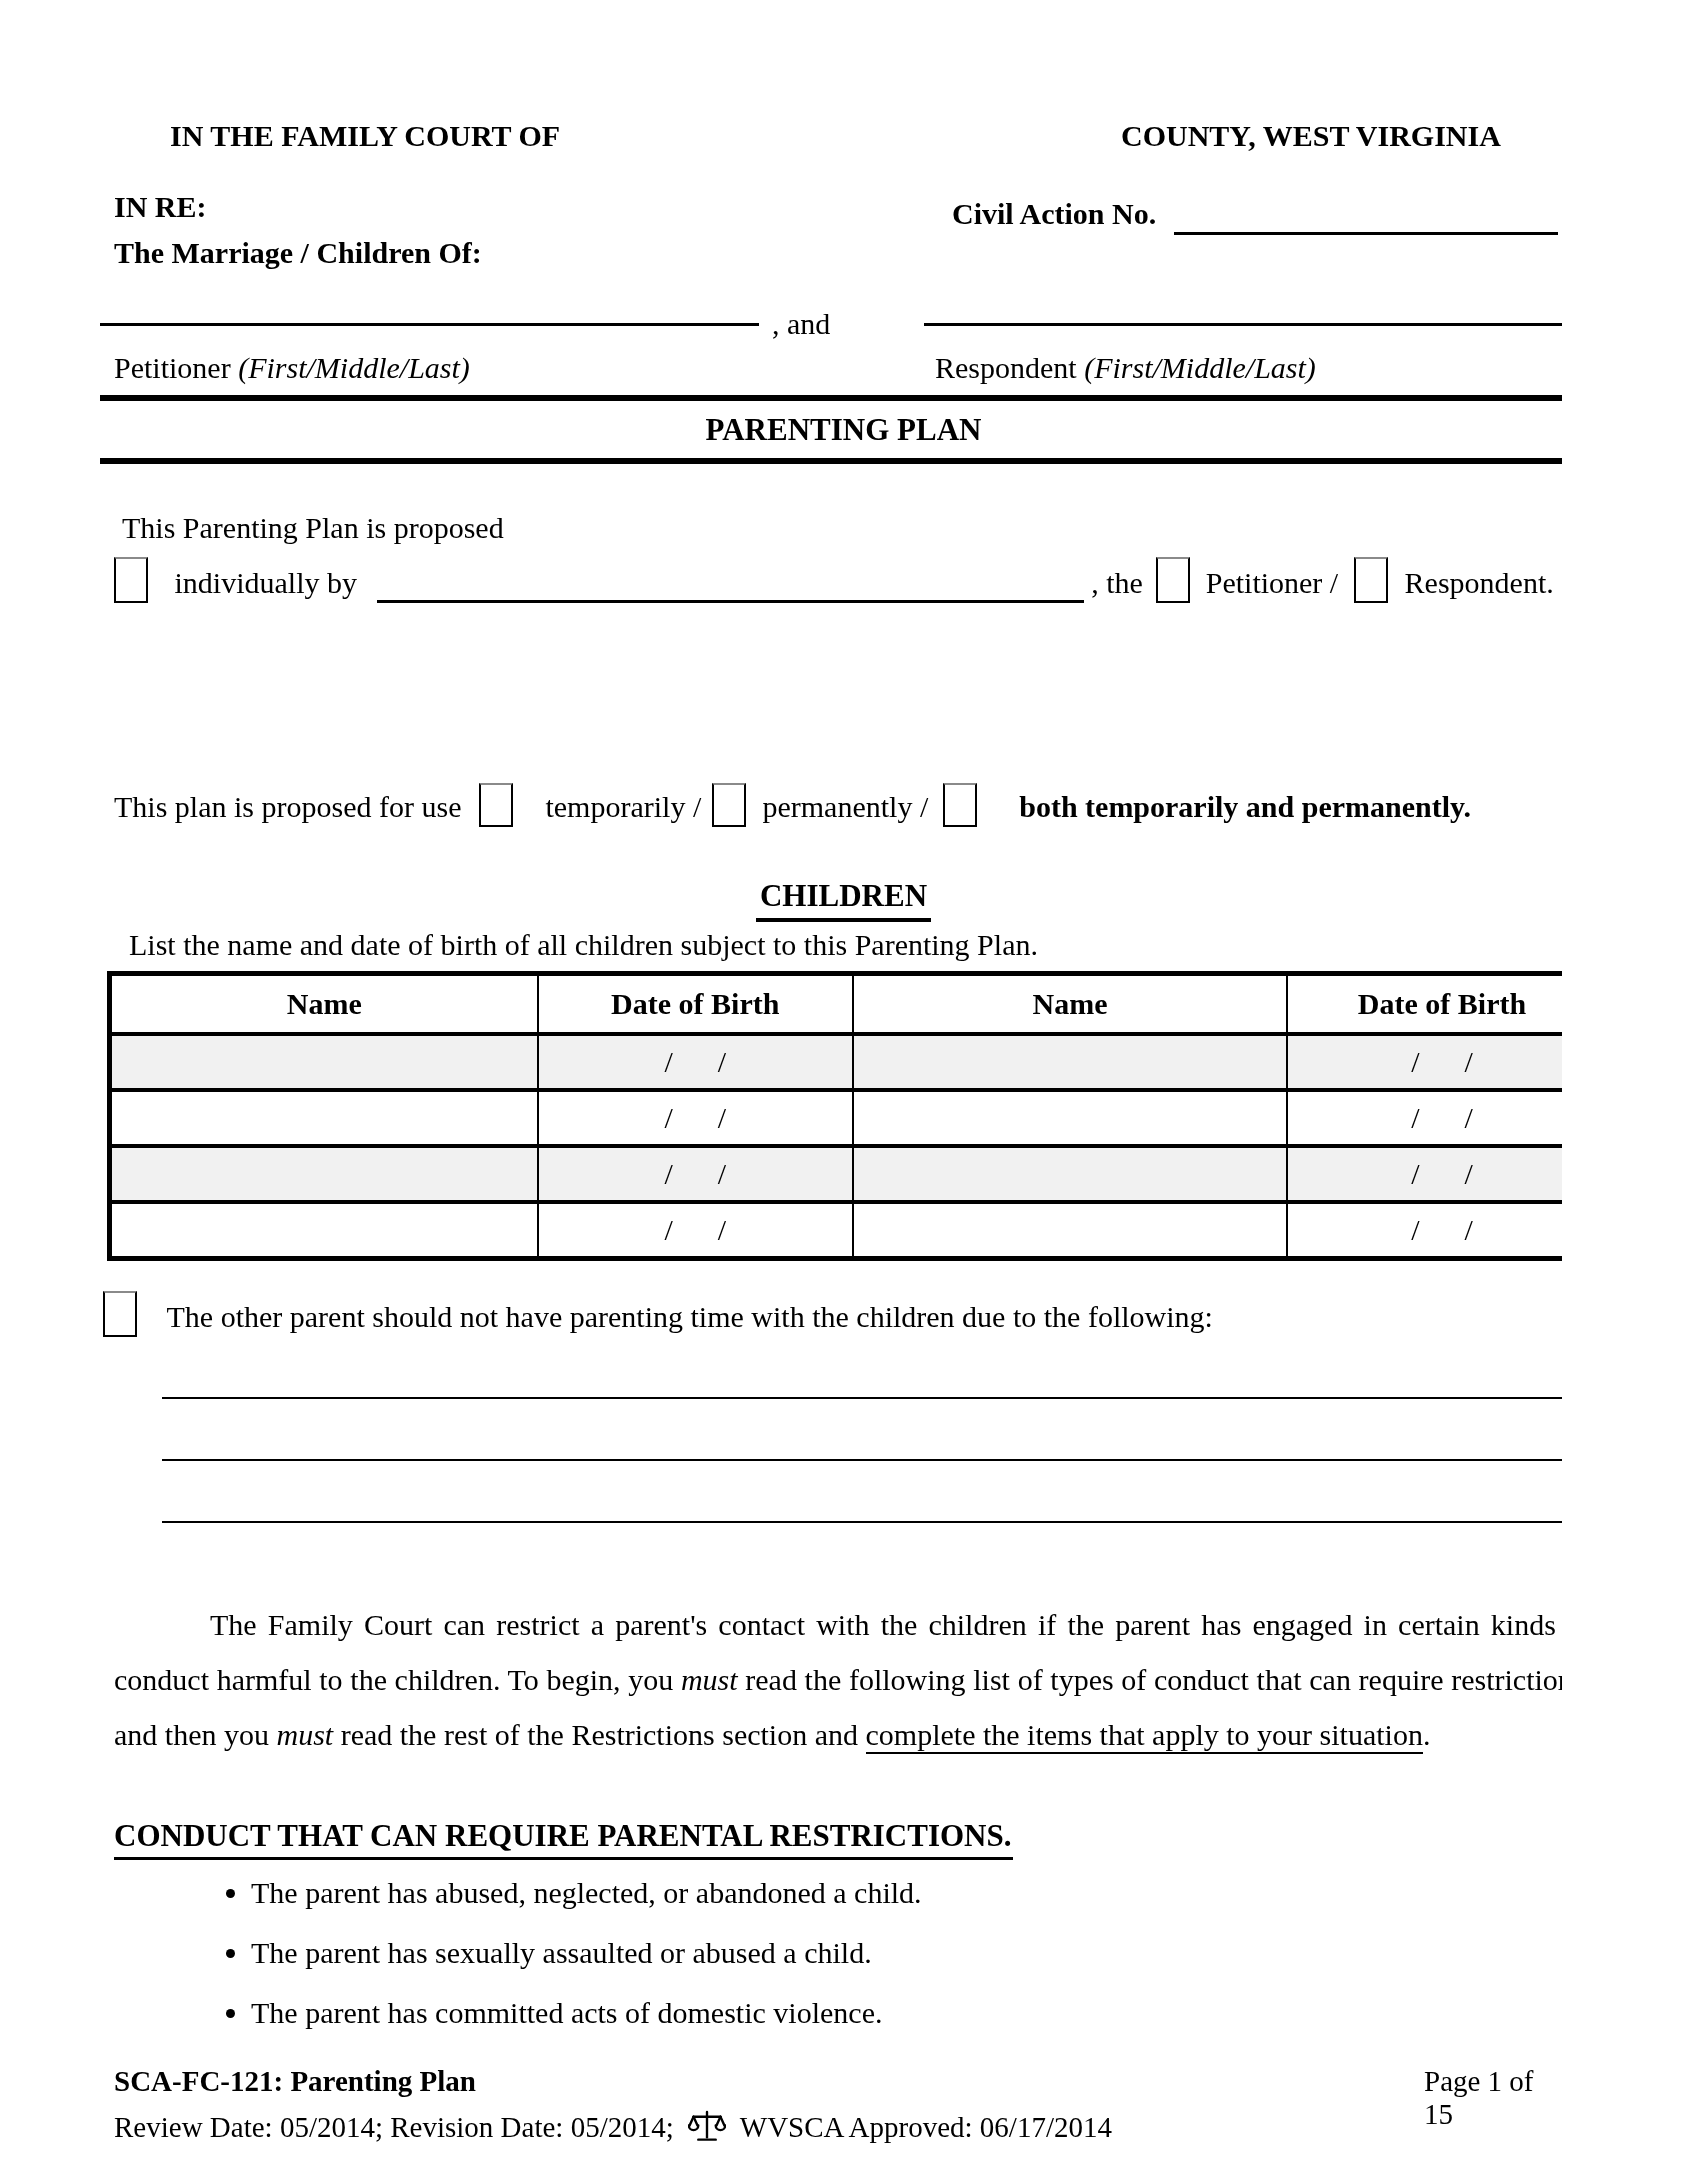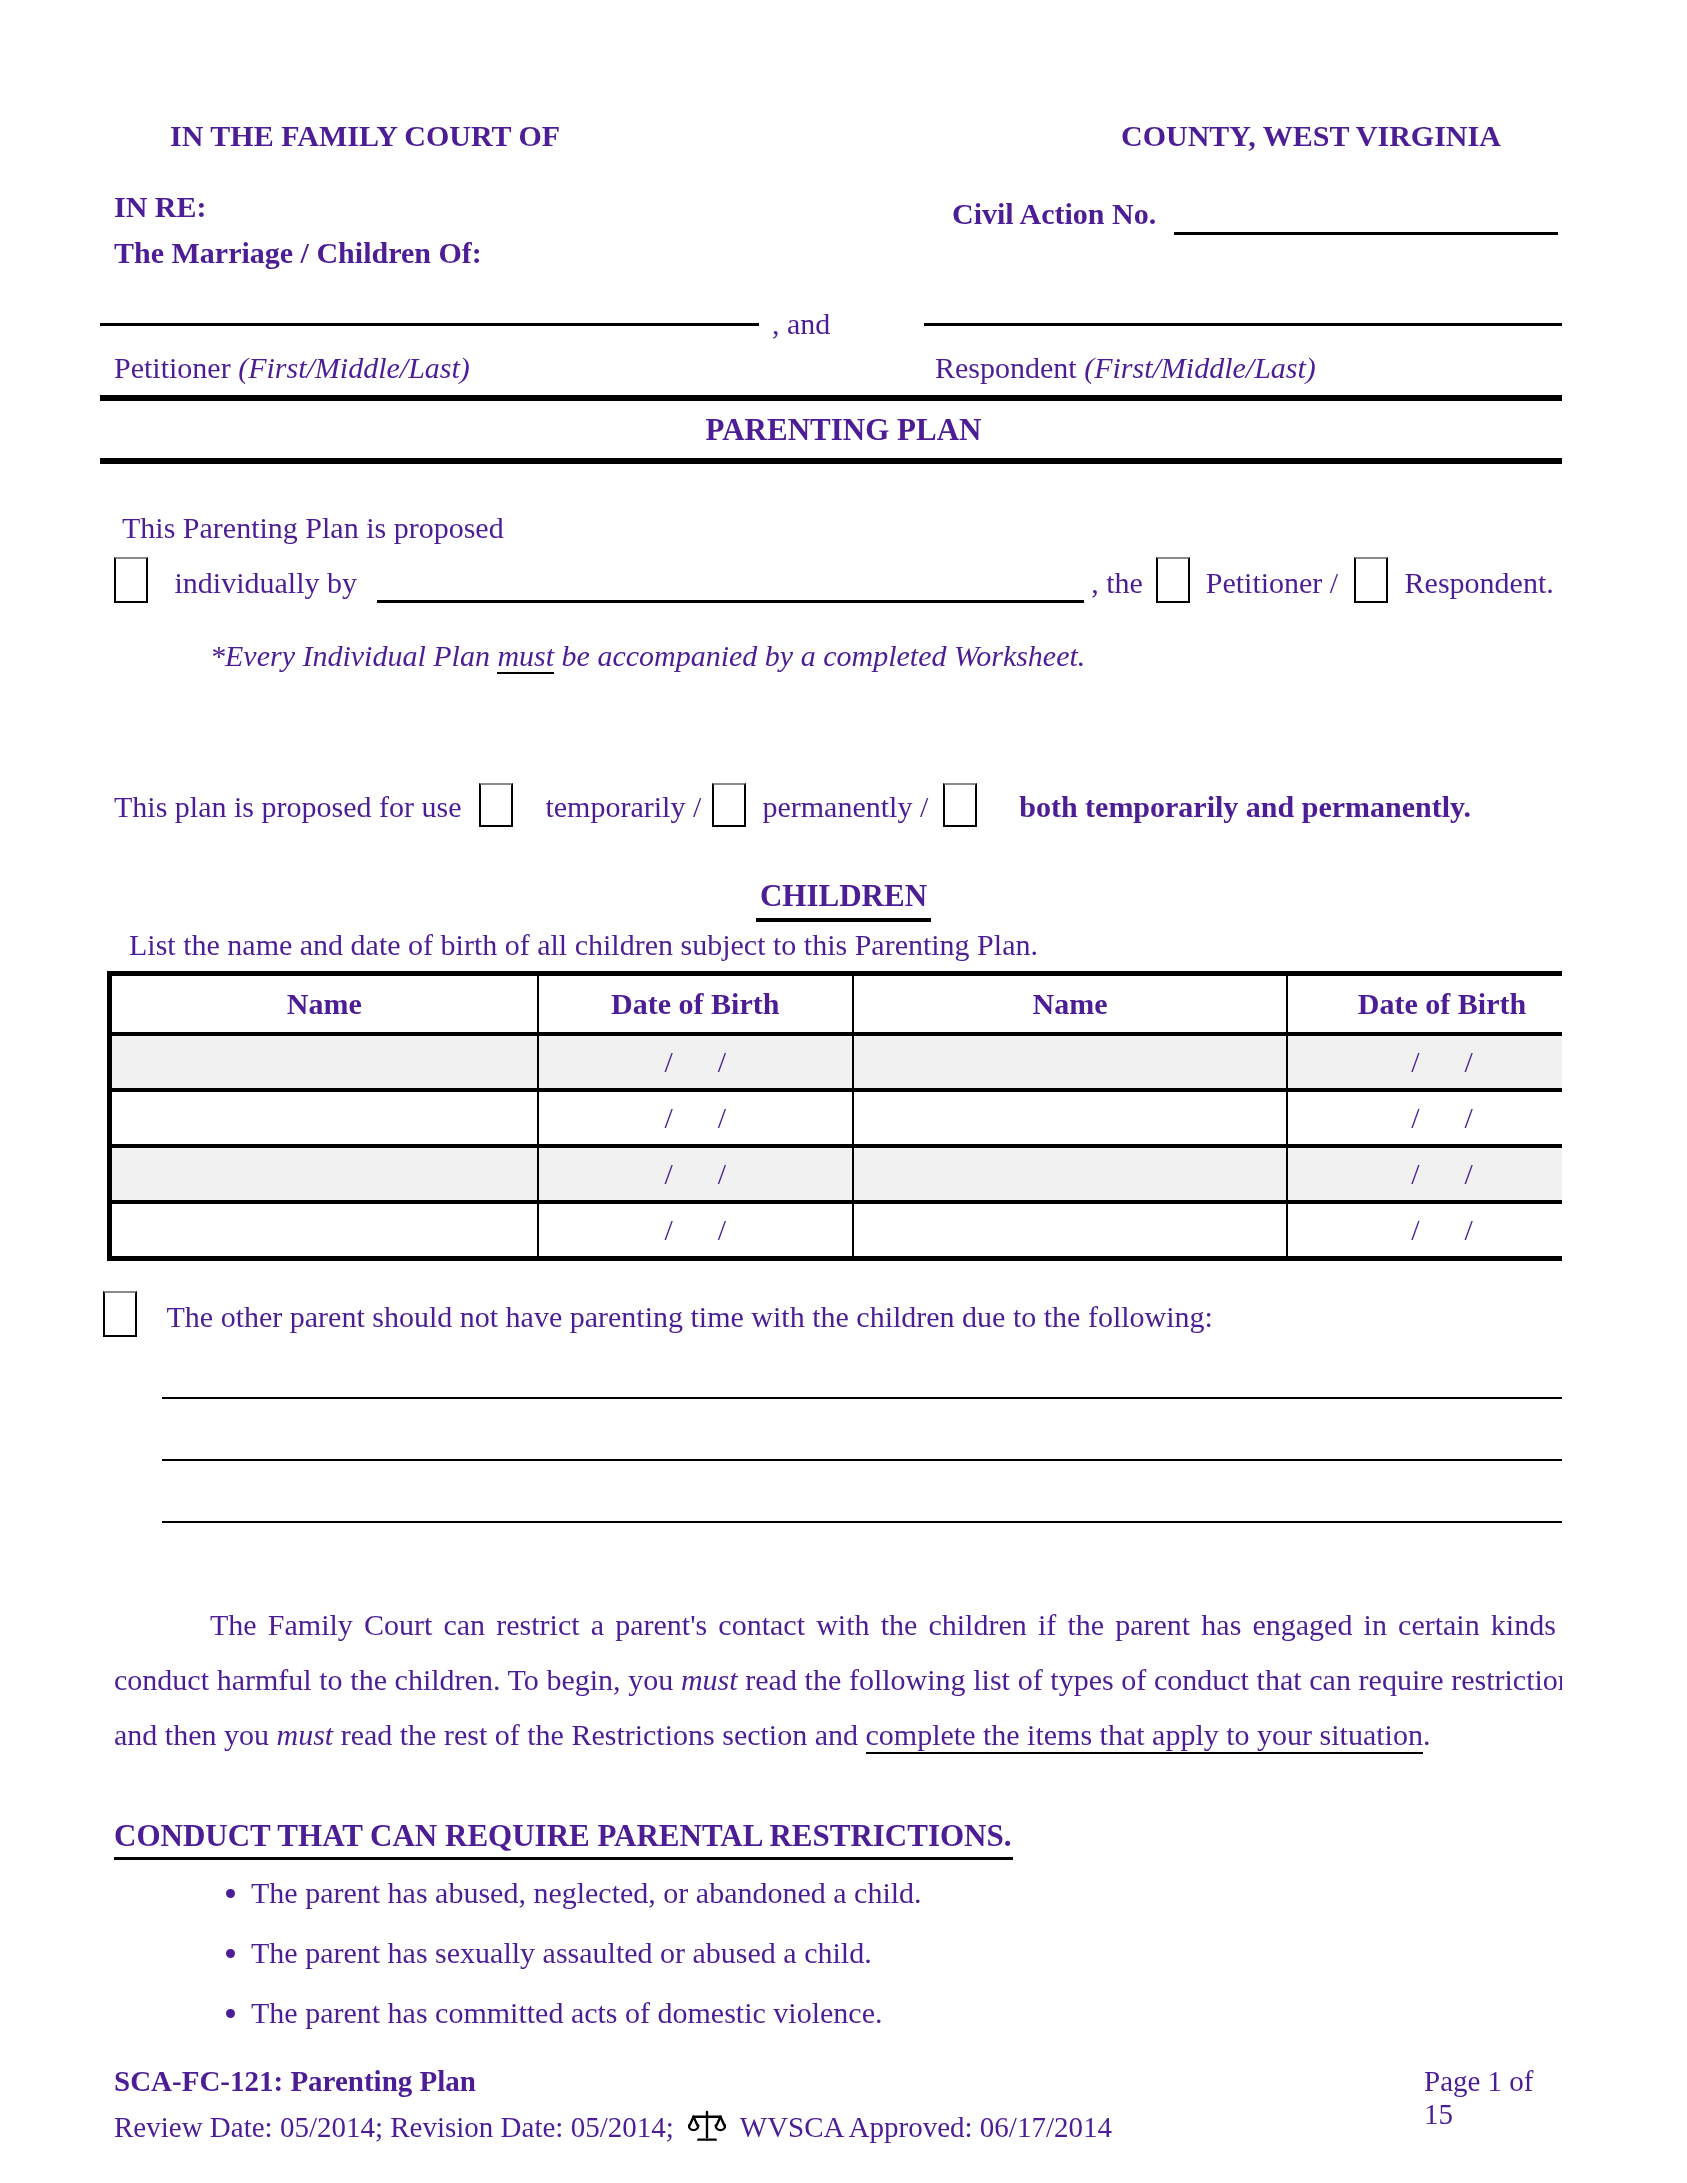--- a/index.html
+++ b/index.html
@@ -1,19 +1,19 @@
 <!DOCTYPE html>
 <html style="font-size:14px"><head>
 <meta charset="utf-8">
 <style>
   html,body{margin:0;padding:0;background:#fff;}
   .page{
     position:relative;
     width:1562px;height:2184px;
-    background:#fff;color:#4c1d95;
+    background:#fff;color:#000000;
     font-family:"Liberation Serif","DejaVu Serif",serif;
     font-size:30px;
     overflow:hidden;
   }
   .abs{position:absolute;}
   .b{font-weight:bold;}
   .i{font-style:italic;}
   .row{white-space:nowrap;}
   .cb{
     display:inline-block;width:30px;height:42px;
@@ -100,23 +100,20 @@
     <span class="cb"></span>
     <span style="margin-left:19px;">individually by</span>
     <span class="bl" style="width:707px;margin-left:12.2px;"></span>
     <span>, the</span>
     <span class="cb" style="margin-left:5.2px;"></span>
     <span style="margin-left:8.7px;">Petitioner /</span>
     <span class="cb" style="margin-left:8.7px;"></span>
     <span style="margin-left:8.7px;">Respondent.</span>
   </div>
 
-  <div class="abs" style="top:639px;left:210px;">
-    <span class="musti">*Every Individual Plan </span><span class="mustu">must</span><span class="musti"> be accompanied by a completed Worksheet.</span>
-  </div>
 
 
   <div class="abs row" style="top:783px;left:114px;">
     <span>This plan is proposed for use</span>
     <span class="cb sm" style="margin-left:10.5px;"></span>
     <span style="margin-left:24.5px;">temporarily /</span>
     <span class="cb sm" style="margin-left:3.5px;"></span>
     <span style="margin-left:8.7px;">permanently /</span>
     <span class="cb sm" style="margin-left:7px;"></span>
     <span style="margin-left:35px;font-weight:bold;">both temporarily and permanently.</span>

